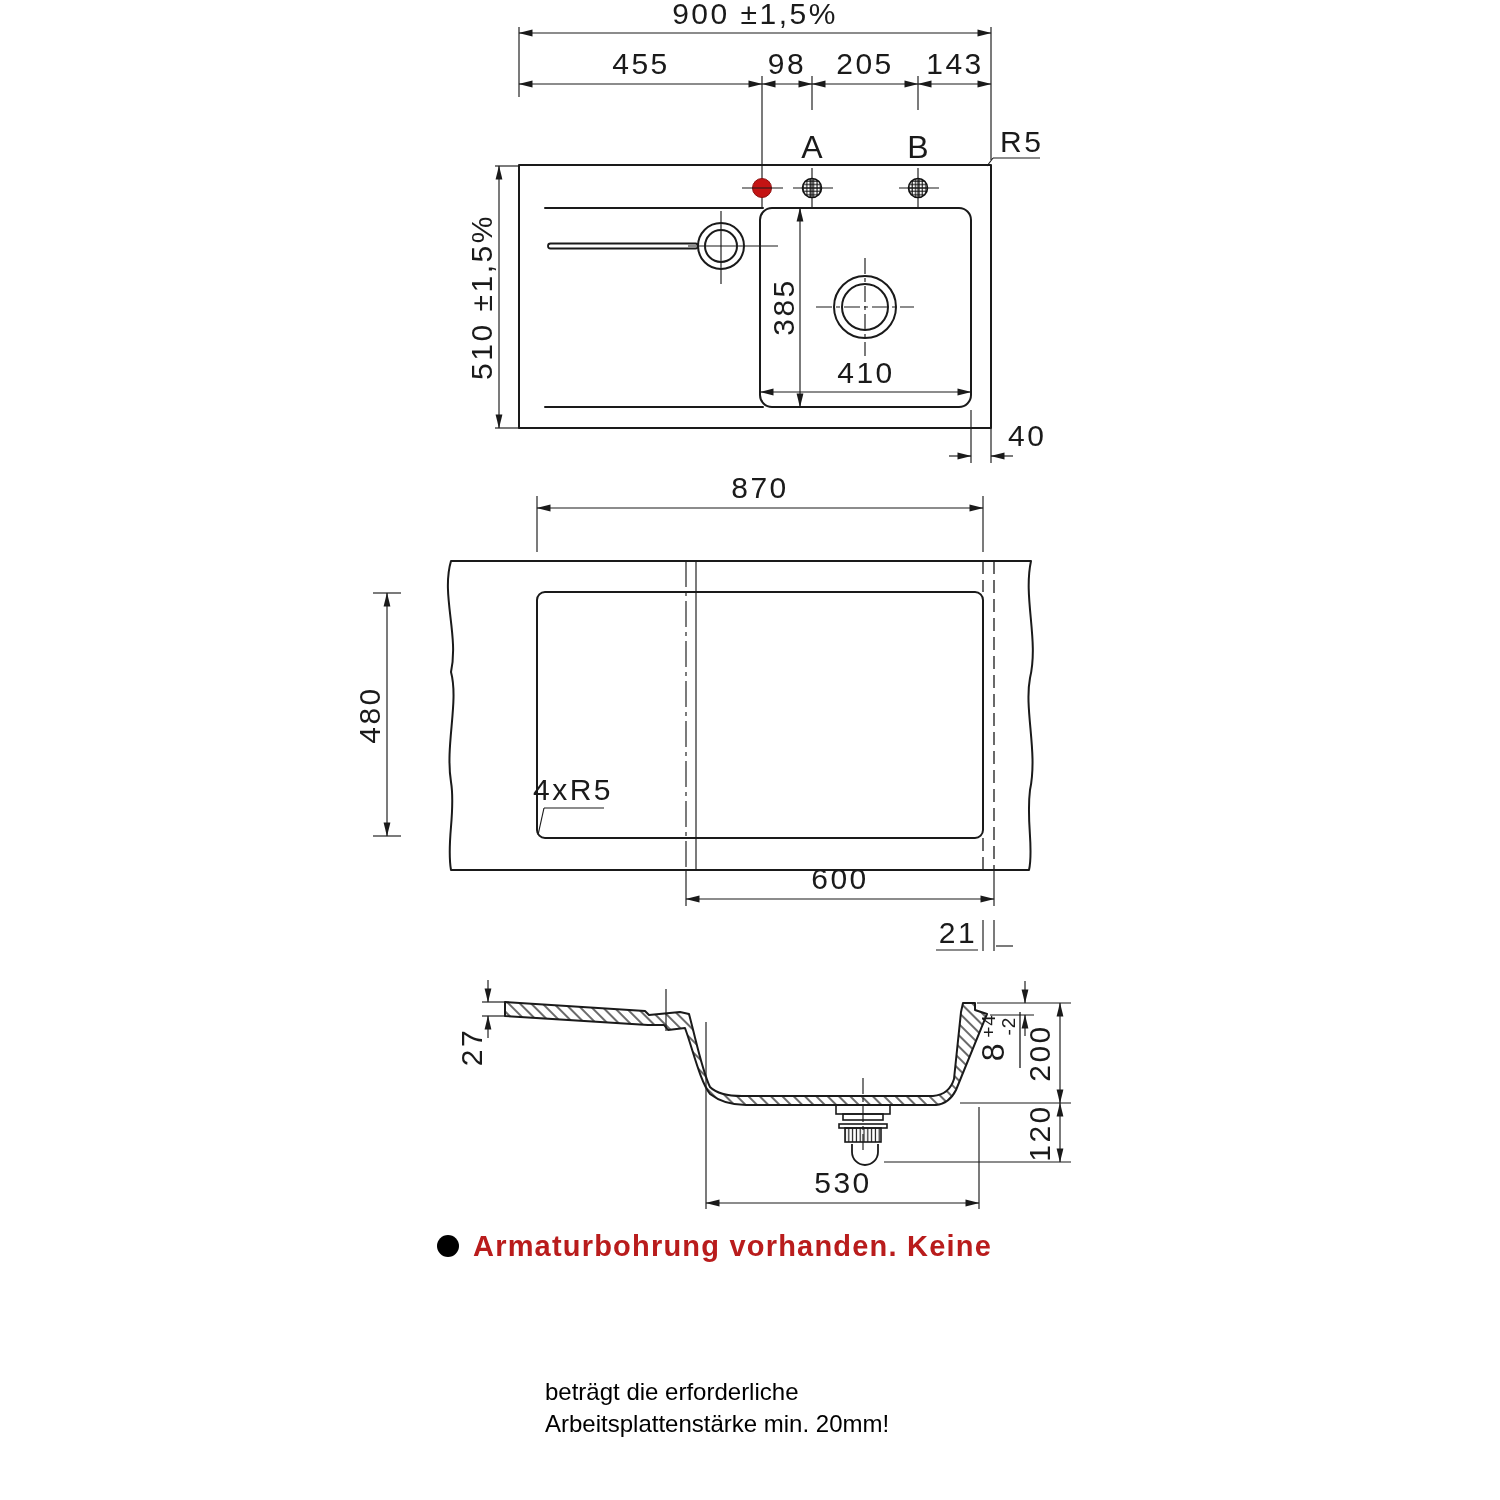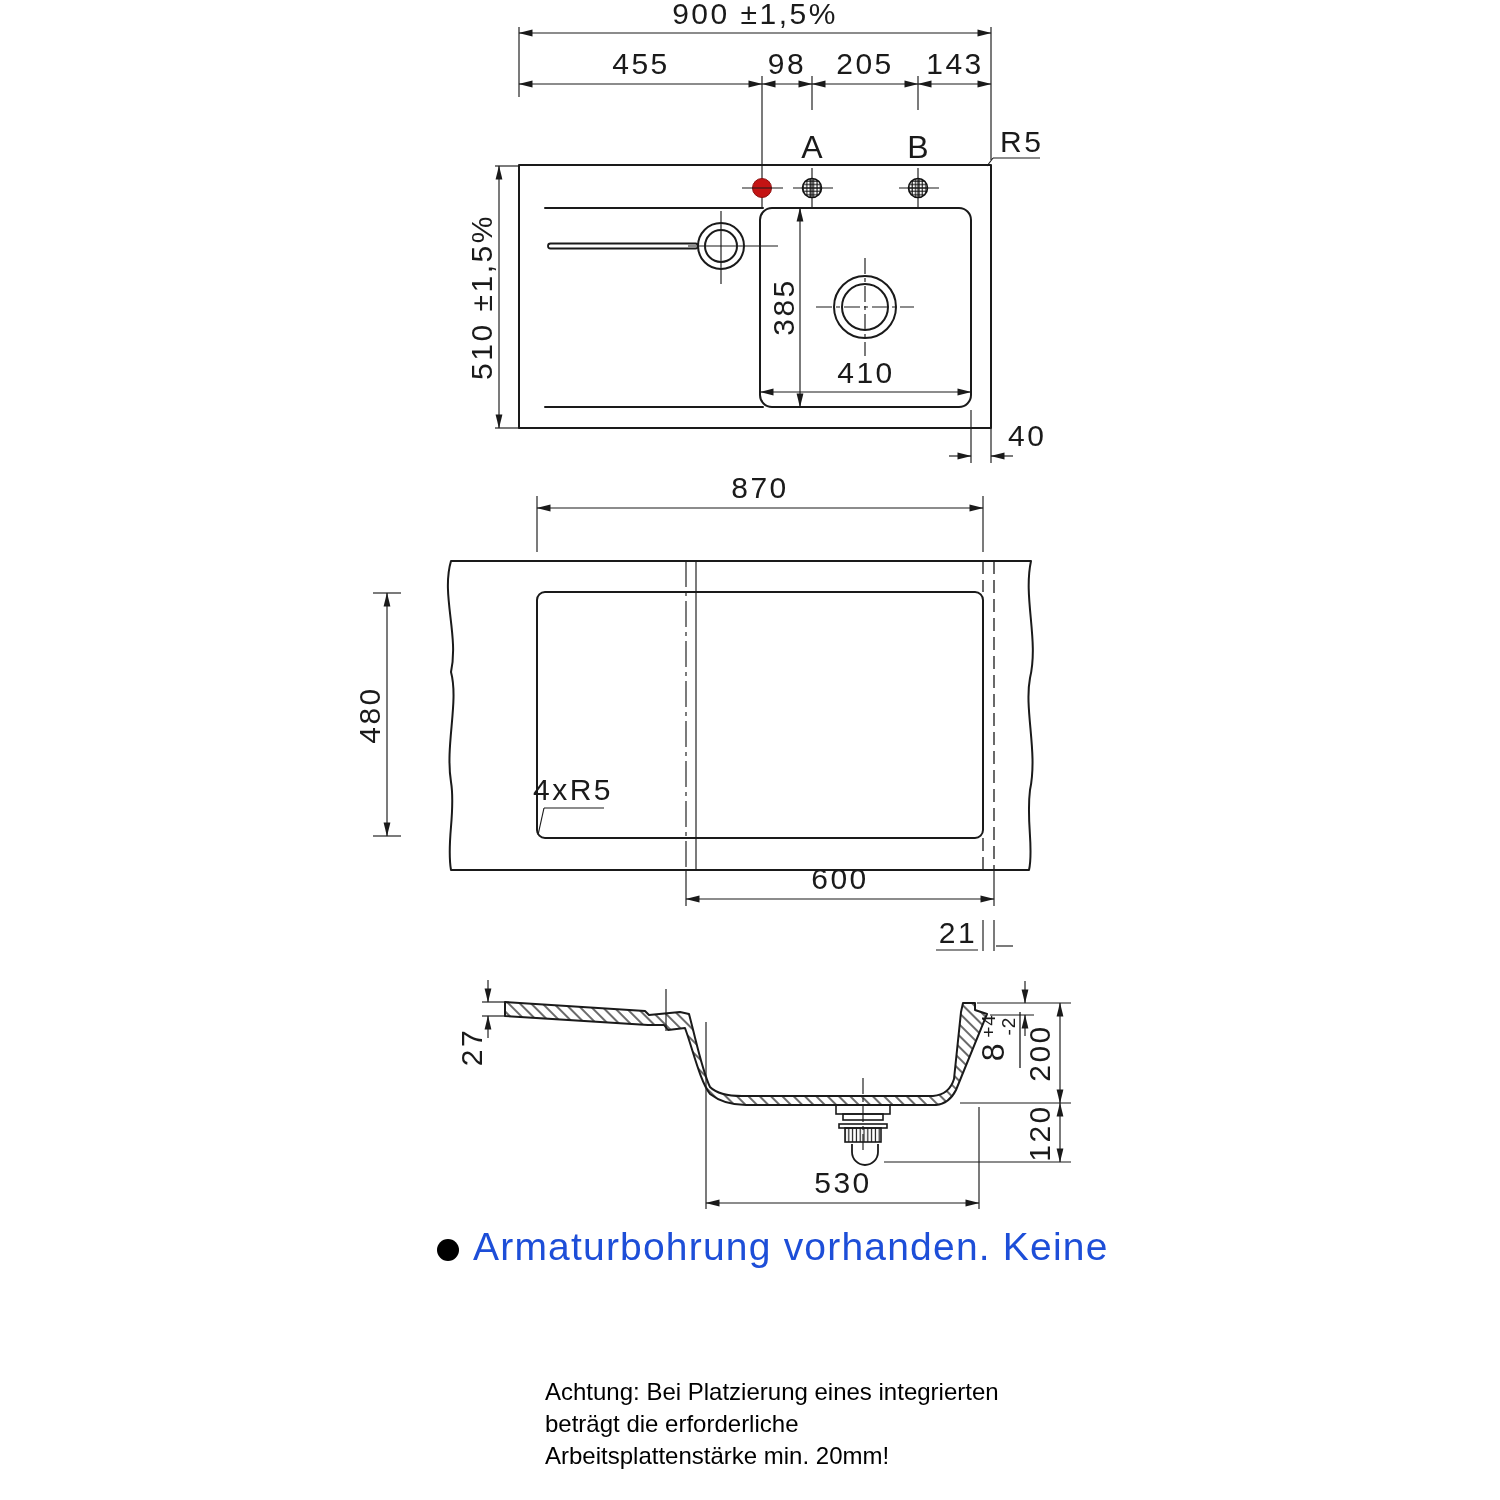--- a/index.html
+++ b/index.html
@@ -7,22 +7,22 @@
          font-family:"Liberation Sans",sans-serif;}
   svg{position:absolute;left:0;top:0;}
   .ln{stroke:#1a1a1a;stroke-width:2;fill:none;stroke-linecap:round;stroke-linejoin:round;}
   .thin{stroke:#1a1a1a;stroke-width:1.15;fill:none;}
   .dimline{stroke:#1a1a1a;stroke-width:1.15;fill:none;}
   .cl{stroke:#1a1a1a;stroke-width:1.15;fill:none;stroke-dasharray:16 4 4 4;}
   .dash{stroke:#1a1a1a;stroke-width:1.3;fill:none;stroke-dasharray:13 6;}
   .dimtxt{font-size:30px;letter-spacing:2.5px;fill:#1a1a1a;}
   .dimtxt-s{font-size:19px;letter-spacing:1px;fill:#1a1a1a;}
   .lettertxt{font-size:32px;fill:#1a1a1a;}
-  .notes{position:absolute;left:437px;top:1224px;width:740px;font-size:39px;line-height:45px;
-         letter-spacing:1.2px;color:#1d4ed8;font-weight:400;}
+  .notes{position:absolute;left:437px;top:1224px;width:740px;font-size:29px;line-height:45px;
+         letter-spacing:1.2px;color:#b91c1c;font-weight:700;}
   .notes .dot{display:inline-block;width:22px;height:22px;border-radius:50%;background:#000;
          margin-right:14px;vertical-align:-1px;}
   .notes .gridcircle{display:inline-block;width:21px;height:21px;border-radius:50%;border:2px solid #111;
          box-sizing:border-box;vertical-align:-2px;margin:0 4px 0 2px;
          background:repeating-linear-gradient(0deg,#111 0 1.6px,transparent 1.6px 4.2px),
                     repeating-linear-gradient(90deg,#111 0 1.6px,transparent 1.6px 4.2px);}
   .warning{position:absolute;left:545px;top:1376px;width:520px;font-size:24px;line-height:32px;
          color:#000;font-weight:400;}
 </style>
 </head>
@@ -218,18 +218,17 @@
     <line class="dimline" x1="706" y1="1203" x2="979" y2="1203" marker-start="url(#ar)" marker-end="url(#are)"></line>
     <text class="dimtxt" x="843" y="1193" text-anchor="middle">530</text>
   </g>
 </svg>
 
 <div class="notes">
   <div><span class="dot"></span><span>Armaturbohrung vorhanden. Keine</span></div>
 </div>
 
 <div class="warning">
-  <div>Achtung: Bei Platzierung eines integrierten</div>
   <div>beträgt die erforderliche</div>
   <div>Arbeitsplattenstärke min. 20mm!</div>
 </div>
 
 </div>
 
 </body></html>

